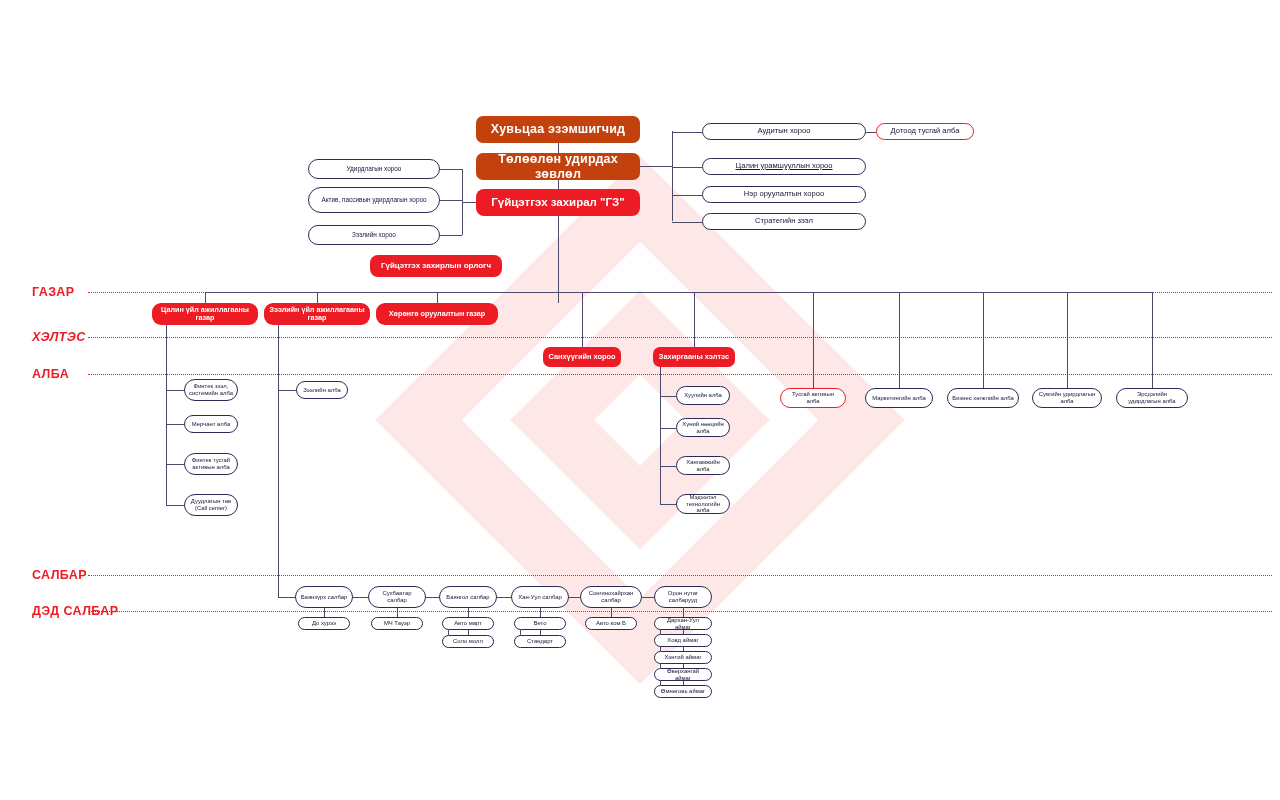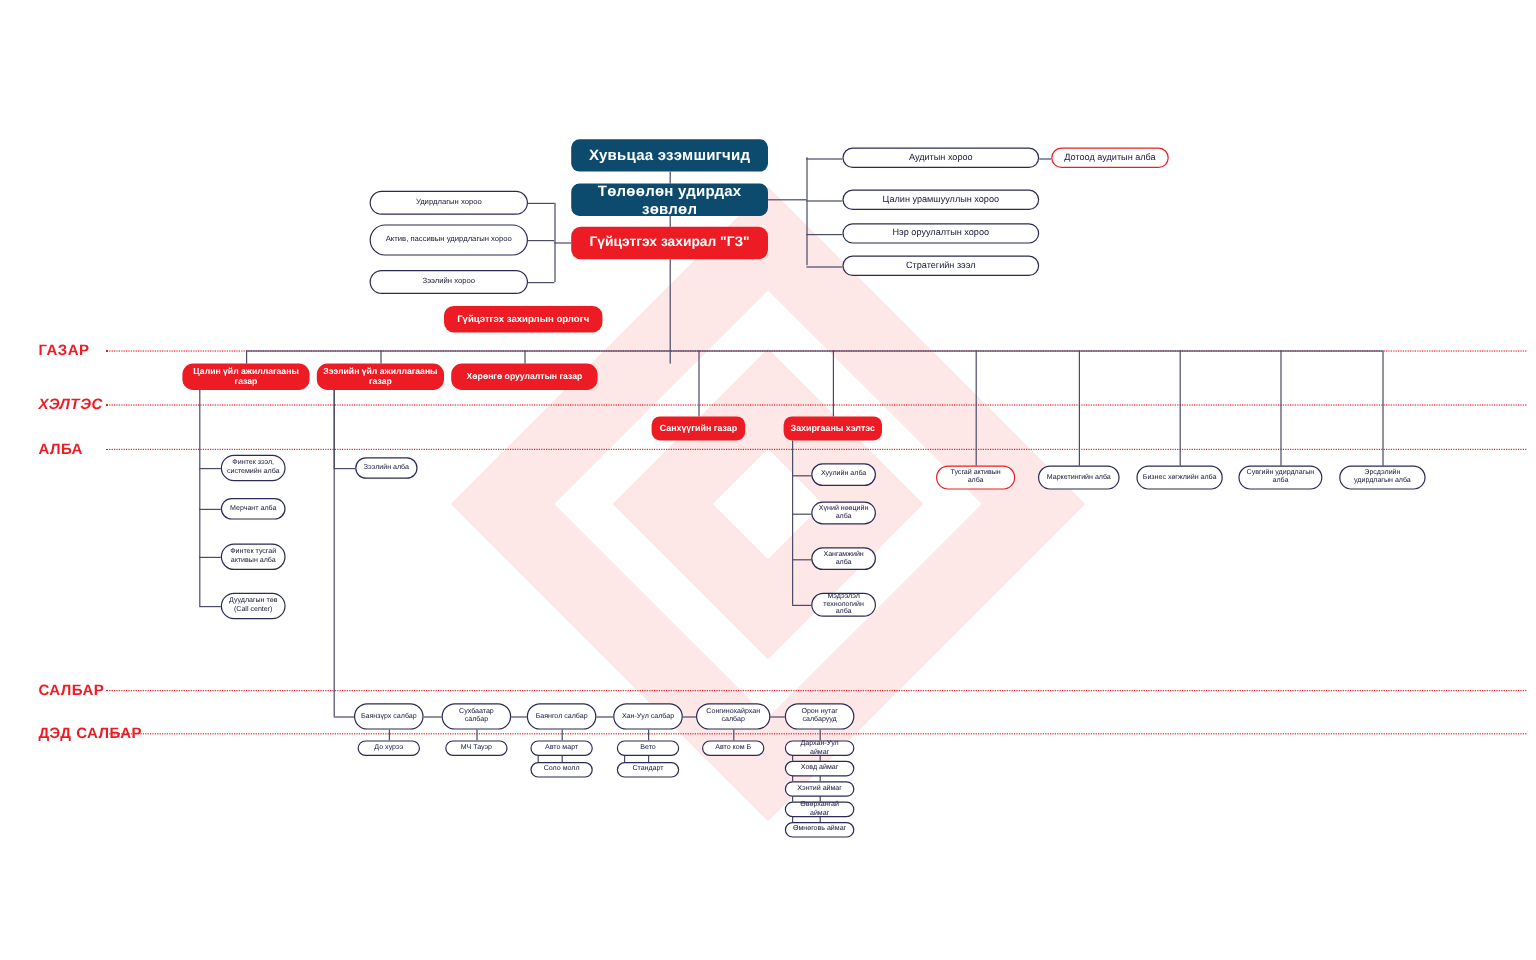--- a/index.html
+++ b/index.html
@@ -17,21 +17,21 @@
 
   
   .node{
     position:absolute;box-sizing:border-box;
     display:flex;align-items:center;justify-content:center;text-align:center;
     line-height:1.18;
     border-radius:9px;
     padding:2px 4px;
     z-index:6;
   }
-  .n-dark{background:#0c4a6e;color:#fff;font-weight:700;font-size:12.5px;border-radius:7px;letter-spacing:.2px;}
+  .n-dark{background:#c2410c;color:#fff;font-weight:700;font-size:12.5px;border-radius:7px;letter-spacing:.2px;}
   .n-red{background:#ed1c24;color:#fff;font-weight:700;border-radius:8px;}
   .n-red-dept{background:#ed1c24;color:#fff;font-weight:700;font-size:7.2px;border-radius:9px;}
   .n-red-hel{background:#ed1c24;color:#fff;font-weight:700;font-size:7.4px;border-radius:7px;}
   .n-out{background:#fff;border:1px solid #2b2a55;color:#16163a;border-radius:14px;}
   .n-out-red{background:#fff;border:1px solid #ed1c24;color:#16163a;border-radius:14px;}
   .t8{font-size:7.6px;}
   .t7{font-size:6.4px;}
   .t6{font-size:5.9px;}
 
   
@@ -174,49 +174,49 @@
         <span>Актив, пассивын удирдлагын хороо</span>
       </div>
       <div class="node n-out t7" style="left: 308px; top: 225px; width: 132px; height: 20px;">
         <span>Зээлийн хороо</span>
       </div>
     </div>
   <div id="board-committees">
       <div class="node n-out t8" style="left: 702px; top: 123px; width: 164px; height: 17px;">
         <span>Аудитын хороо</span>
       </div>
-      <div class="node n-out t8" style="left: 702px; top: 158px; width: 164px; height: 17px;">
+      <div class="node n-out t8" style="left: 702px; top: 158px; width: 164px; height: 17px; text-decoration: underline;">
         <span>Цалин урамшууллын хороо</span>
       </div>
       <div class="node n-out t8" style="left: 702px; top: 186px; width: 164px; height: 17px;">
         <span>Нэр оруулалтын хороо</span>
       </div>
       <div class="node n-out t8" style="left: 702px; top: 213px; width: 164px; height: 17px;">
         <span>Стратегийн зээл</span>
       </div>
     </div>
   <div id="internal-audit">
       <div class="node n-out-red t8" style="left: 876px; top: 123px; width: 98px; height: 17px;">
-        <span>Дотоод аудитын алба</span>
+        <span>Дотоод тусгай алба</span>
       </div>
     </div>
   <div id="departments">
       <div class="node n-red-dept" style="left: 152px; top: 303px; width: 106px; height: 22px;">
         <span>Цалин үйл ажиллагааны газар</span>
       </div>
       <div class="node n-red-dept" style="left: 264px; top: 303px; width: 106px; height: 22px;">
         <span>Зээлийн үйл ажиллагааны газар</span>
       </div>
       <div class="node n-red-dept" style="left: 376px; top: 303px; width: 122px; height: 22px;">
         <span>Хөрөнгө оруулалтын газар</span>
       </div>
     </div>
   <div id="divisions">
       <div class="node n-red-hel" style="left: 543px; top: 347px; width: 78px; height: 20px;">
-        <span>Санхүүгийн газар</span>
+        <span>Санхүүгийн хороо</span>
       </div>
       <div class="node n-red-hel" style="left: 653px; top: 347px; width: 82px; height: 20px;">
         <span>Захиргааны хэлтэс</span>
       </div>
     </div>
   <div id="offices-fintech">
       <div class="node n-out t6" style="left: 184px; top: 379px; width: 54px; height: 22px;">
         <span>Финтек зээл, системийн алба</span>
       </div>
       <div class="node n-out t6" style="left: 184px; top: 415px; width: 54px; height: 18px;">

